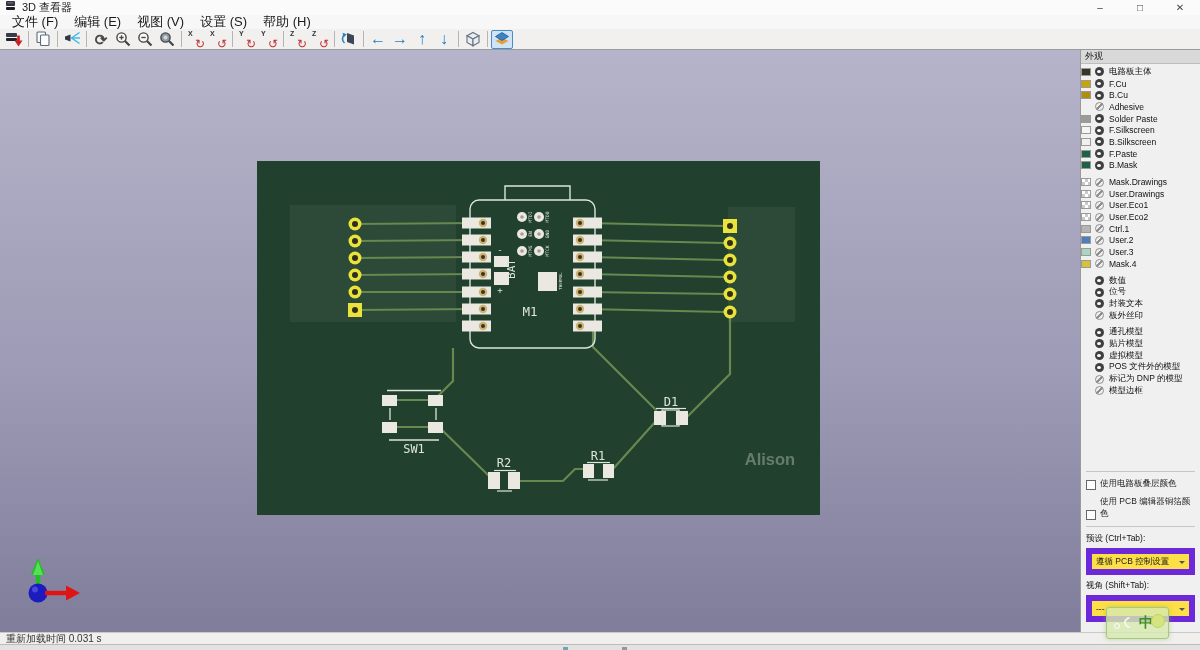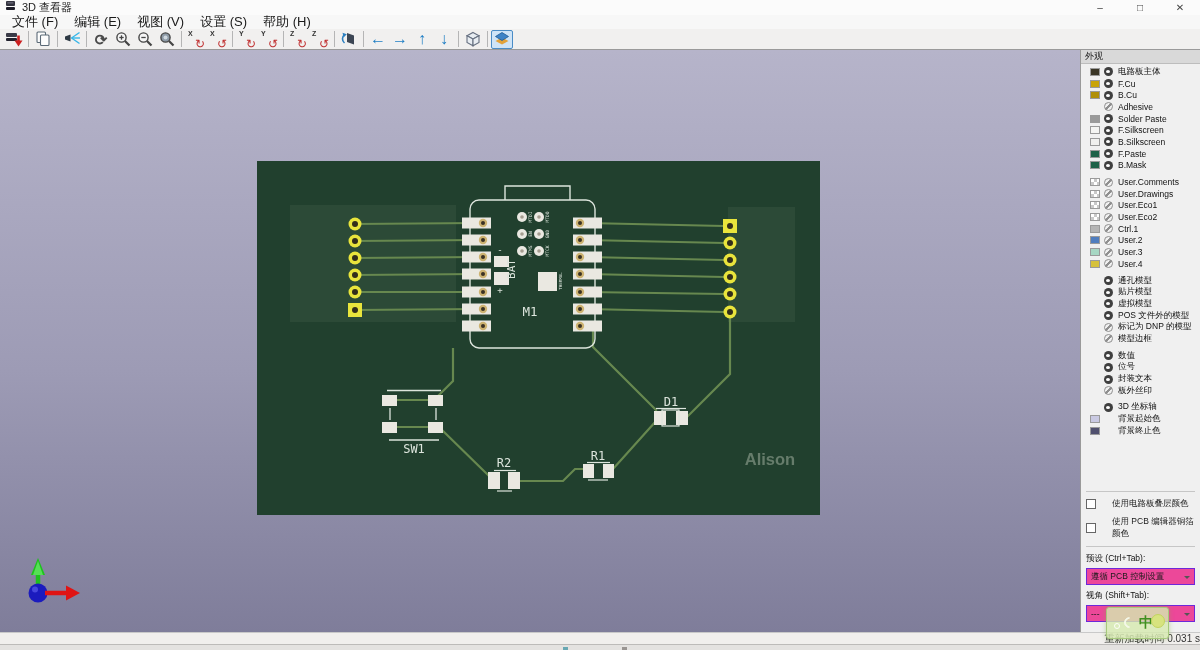--- a/index.html
+++ b/index.html
@@ -38,43 +38,43 @@
   .gizmo{position:absolute;left:8px;top:494px;}
   .silktext{font-family:"DejaVu Sans Mono",monospace;fill:#dde5dd;}
 
   
   .panel{position:absolute;left:1080px;top:50px;width:120px;height:582px;background:#f0f0f0;
          border-left:1px solid #9a9a9a;box-sizing:border-box;font-size:8.5px;}
   .phead{height:13px;line-height:13px;background:#d9d9d9;border-bottom:1px solid #bdbdbd;
          padding-left:4px;font-size:9px;color:#222;}
   .sections{padding:2px 0 0 0;}
   .sec{margin-bottom:5px;}
-  .lrow{height:11.7px;display:flex;align-items:center;padding-left:9px;}
+  .lrow{height:11.7px;display:flex;align-items:center;}
   .sw{width:10px;height:8px;border:1px solid #9a9a9a;box-sizing:border-box;flex:none;margin-right:4px;}
   .sw.none{visibility:hidden;}
   .sw.checker{background:repeating-conic-gradient(#c9c9c9 0% 25%,#ffffff 0% 50%) 0 0/6px 6px;}
   .eye{width:9px;height:9px;border-radius:50%;flex:none;margin-right:5px;position:relative;box-sizing:border-box;}
   .eye.on{background:#3f3f3f;}
   .eye.on::after{content:'';position:absolute;left:2px;top:3px;width:4px;height:3px;background:#fff;border-radius:50%;}
   .eye.off{border:1px solid #8f8f8f;background:linear-gradient(135deg,transparent 42%,#8f8f8f 42%,#8f8f8f 58%,transparent 58%);}
   .eye.hid{visibility:hidden;}
   .llab{white-space:nowrap;color:#111;}
 
   .pbottom{position:absolute;left:0;right:0;bottom:0;padding:0 5px 6px 5px;}
   .phr{border-top:1px solid #c6c6c6;margin:4px 0 6px 0;}
-  .cbrow{display:flex;align-items:center;margin-bottom:6px;gap:12px;}
+  .cbrow{display:flex;align-items:flex-end;margin-bottom:6px;}
   .cb{width:8px;height:8px;border:1px solid #666;background:#fff;flex:none;margin-right:4px;box-sizing:content-box;}
   .plabel{margin:5px 0 3px 0;color:#111;}
-  .pselect{height:15px;background:#ec4899;border:1px solid #6d28d9;display:flex;align-items:center;
+  .pselect{height:15px;background:#fde047;border:6px solid #6d28d9;display:flex;align-items:center;
            padding:0 4px;justify-content:space-between;margin-bottom:4px;}
   .chev{width:0;height:0;border:3.5px solid transparent;border-top-color:#555;margin-top:4px;flex:none;}
 
   
   .statusbar{position:absolute;left:0;top:632px;width:1200px;height:12px;background:#f1efed;
-             border-top:1px solid #c9c9c9;font-size:10px;color:#333;display:flex;align-items:center;padding-left:6px;box-sizing:border-box;justify-content:flex-end;}
+             border-top:1px solid #c9c9c9;font-size:10px;color:#333;display:flex;align-items:center;padding-left:6px;box-sizing:border-box;}
   .sliver{position:absolute;left:0;top:644px;width:1200px;height:6px;background:#e4e2e0;border-top:1px solid #bdbbb9;box-sizing:border-box;}
   .sliver .m1{position:absolute;left:563px;bottom:0;width:5px;height:3px;background:#4a9aa8;opacity:.8;}
   .sliver .m2{position:absolute;left:622px;bottom:0;width:5px;height:3px;background:#87827e;opacity:.8;}
 
   
   .ime{position:absolute;left:1106px;top:607px;width:61px;height:30px;background:rgba(214,233,176,.82);
        border:1px solid #a6c97c;border-radius:3px;box-shadow:0 0 5px rgba(130,170,70,.45);}
   .ime-dot{position:absolute;left:7px;top:15px;width:6px;height:6px;border:1px solid #fdfef8;border-radius:50%;box-sizing:border-box;}
   .ime-cres{position:absolute;left:17px;top:9px;width:11px;height:11px;border:2px solid #f4f8e8;border-radius:50%;
             border-top-color:transparent;border-right-color:transparent;transform:rotate(45deg);box-sizing:border-box;}
@@ -489,21 +489,21 @@
           <div class="lrow">
             <span class="sw" style="background: rgb(30, 97, 72);"></span>
             <span class="eye on"></span>
             <span class="llab">B.Mask</span>
           </div>
         </div>
         <div class="sec">
           <div class="lrow">
             <span class="sw checker"></span>
             <span class="eye off"></span>
-            <span class="llab">User.Comments</span>
+            <span class="llab">Mask.Drawings</span>
           </div>
           <div class="lrow">
             <span class="sw checker"></span>
             <span class="eye off"></span>
             <span class="llab">User.Drawings</span>
           </div>
           <div class="lrow">
             <span class="sw checker"></span>
             <span class="eye off"></span>
             <span class="llab">User.Eco1</span>
@@ -524,92 +524,75 @@
             <span class="llab">User.2</span>
           </div>
           <div class="lrow">
             <span class="sw" style="background: rgb(167, 215, 195);"></span>
             <span class="eye off"></span>
             <span class="llab">User.3</span>
           </div>
           <div class="lrow">
             <span class="sw" style="background: rgb(214, 193, 60);"></span>
             <span class="eye off"></span>
-            <span class="llab">User.4</span>
+            <span class="llab">Mask.4</span>
           </div>
         </div>
         <div class="sec">
           <div class="lrow">
             <span class="sw none"></span>
             <span class="eye on"></span>
-            <span class="llab">通孔模型</span>
-          </div>
-          <div class="lrow">
-            <span class="sw none"></span>
-            <span class="eye on"></span>
-            <span class="llab">贴片模型</span>
-          </div>
-          <div class="lrow">
-            <span class="sw none"></span>
-            <span class="eye on"></span>
-            <span class="llab">虚拟模型</span>
-          </div>
-          <div class="lrow">
-            <span class="sw none"></span>
-            <span class="eye on"></span>
-            <span class="llab">POS 文件外的模型</span>
-          </div>
-          <div class="lrow">
-            <span class="sw none"></span>
-            <span class="eye off"></span>
-            <span class="llab">标记为 DNP 的模型</span>
-          </div>
-          <div class="lrow">
-            <span class="sw none"></span>
-            <span class="eye off"></span>
-            <span class="llab">模型边框</span>
+            <span class="llab">数值</span>
+          </div>
+          <div class="lrow">
+            <span class="sw none"></span>
+            <span class="eye on"></span>
+            <span class="llab">位号</span>
+          </div>
+          <div class="lrow">
+            <span class="sw none"></span>
+            <span class="eye on"></span>
+            <span class="llab">封装文本</span>
+          </div>
+          <div class="lrow">
+            <span class="sw none"></span>
+            <span class="eye off"></span>
+            <span class="llab">板外丝印</span>
           </div>
         </div>
         <div class="sec">
           <div class="lrow">
             <span class="sw none"></span>
             <span class="eye on"></span>
-            <span class="llab">数值</span>
-          </div>
-          <div class="lrow">
-            <span class="sw none"></span>
-            <span class="eye on"></span>
-            <span class="llab">位号</span>
-          </div>
-          <div class="lrow">
-            <span class="sw none"></span>
-            <span class="eye on"></span>
-            <span class="llab">封装文本</span>
-          </div>
-          <div class="lrow">
-            <span class="sw none"></span>
-            <span class="eye off"></span>
-            <span class="llab">板外丝印</span>
-          </div>
-        </div>
-        <div class="sec">
-          <div class="lrow">
-            <span class="sw none"></span>
-            <span class="eye on"></span>
-            <span class="llab">3D 坐标轴</span>
-          </div>
-          <div class="lrow">
-            <span class="sw" style="background: rgb(201, 201, 226);"></span>
-            <span class="eye hid"></span>
-            <span class="llab">背景起始色</span>
-          </div>
-          <div class="lrow">
-            <span class="sw" style="background: rgb(80, 80, 110);"></span>
-            <span class="eye hid"></span>
-            <span class="llab">背景终止色</span>
+            <span class="llab">通孔模型</span>
+          </div>
+          <div class="lrow">
+            <span class="sw none"></span>
+            <span class="eye on"></span>
+            <span class="llab">贴片模型</span>
+          </div>
+          <div class="lrow">
+            <span class="sw none"></span>
+            <span class="eye on"></span>
+            <span class="llab">虚拟模型</span>
+          </div>
+          <div class="lrow">
+            <span class="sw none"></span>
+            <span class="eye on"></span>
+            <span class="llab">POS 文件外的模型</span>
+          </div>
+          <div class="lrow">
+            <span class="sw none"></span>
+            <span class="eye off"></span>
+            <span class="llab">标记为 DNP 的模型</span>
+          </div>
+          <div class="lrow">
+            <span class="sw none"></span>
+            <span class="eye off"></span>
+            <span class="llab">模型边框</span>
           </div>
         </div>
       </div>
 
     <div class="pbottom">
       <div class="phr"></div>
       <label class="cbrow">
         <span class="cb"></span>
         <span>使用电路板叠层颜色</span>
       </label>

